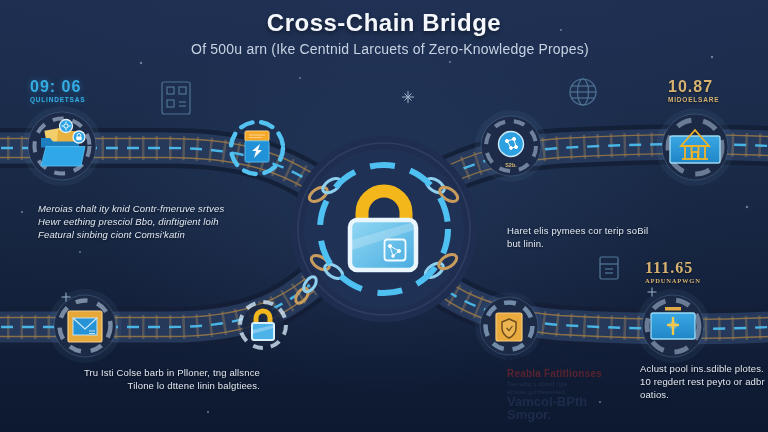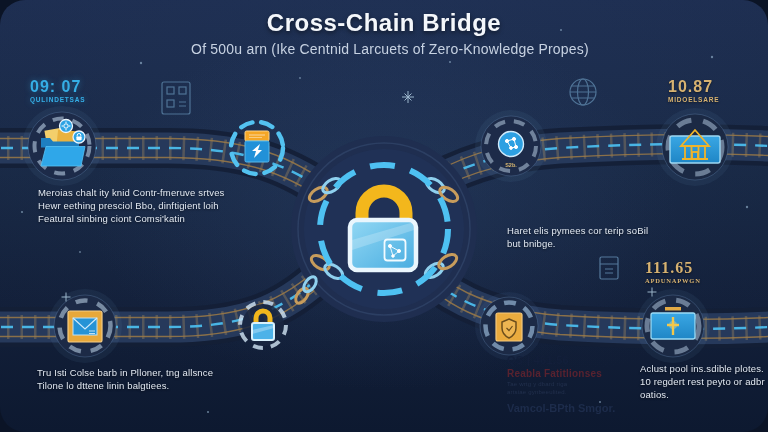--- a/index.html
+++ b/index.html
@@ -3,42 +3,41 @@
 <meta charset="utf-8">
 <style>
   html,body{margin:0;padding:0;background:#0b1426;}
   #stage{
     position:relative;width:768px;height:432px;overflow:hidden;
     font-family:"Liberation Sans",sans-serif;
     background:
       radial-gradient(ellipse 420px 260px at 50% 48%, rgba(52,78,122,0.28), rgba(0,0,0,0) 70%),
       radial-gradient(ellipse 900px 500px at 50% 10%, rgba(40,62,100,0.25), rgba(0,0,0,0) 70%),
       linear-gradient(180deg,#1d2d50 0%,#182844 40%,#13203a 70%,#0d1930 100%);
-    border-radius: 25px;
   }
   .abs{position:absolute;}
   .title{
     left:0;right:0;top:9px;text-align:center;color:#f4f7fb;font-weight:bold;
     font-size:24px;letter-spacing:.5px;text-shadow:0 2px 4px rgba(0,0,0,.5);
   }
   .subtitle{
     left:12px;right:0;top:41px;text-align:center;color:#c7d2e2;font-size:14px;letter-spacing:.2px;
   }
   .stat{line-height:1.05;}
   .stat .val{font-weight:bold;font-size:16px;letter-spacing:1px;}
   .stat .lbl{font-weight:bold;font-size:6.5px;letter-spacing:.8px;margin-top:1px;}
   .stat.cyan .val,.stat.cyan .lbl{color:#35aee6;text-shadow:0 0 6px rgba(53,174,230,.45);}
   .stat.gold .val,.stat.gold .lbl{color:#d7b271;text-shadow:0 1px 2px rgba(0,0,0,.5);}
   .para{color:#e2e9f2;font-size:9.5px;line-height:13px;letter-spacing:.15px;text-shadow:0 1px 2px rgba(0,0,0,.55);}
   .para span{display:block;}
   .bc-block{line-height:1.0;}
   .bc-head{color:#131f3a;font-weight:bold;font-size:11px;letter-spacing:.3px;}
   .bc-sub{color:#58222f;font-weight:bold;font-size:10px;margin-top:3px;letter-spacing:.2px;}
   .bc-tiny{color:#22304d;font-size:6px;margin-top:2px;letter-spacing:.2px;}
-  .bc-foot{color:#1d2c4b;font-size:11px;margin-top:8px;font-weight:bold;}
+  .bc-foot{color:#1d2c4b;font-size:13px;margin-top:0;font-weight:bold;}
 </style>
 </head>
 <body>
 
 <div id="stage">
 
   <svg class="abs" style="left:0;top:0" width="768" height="432" viewBox="0 0 768 432">
     <defs>
       <linearGradient id="lockGrad" x1="0" y1="0" x2="1" y2="1">
         <stop offset="0" stop-color="#93d8f4"></stop>
@@ -307,46 +306,46 @@
           <line y1="-4.5" y2="4.5"></line>
           <line x1="-4.5" x2="4.5"></line>
         </g>
     </g>
   </svg>
 
   <div class="abs title">Cross-Chain Bridge</div>
   <div class="abs subtitle">Of 500u arn (Ike Centnid Larcuets of Zero-Knowledge Propes)</div>
 
   <div class="abs stat cyan" style="left:30px;top:79px;">
-    <div class="val">09: 07</div>
+    <div class="val">09: 06</div>
     <div class="lbl">QULINDETSAS</div>
   </div>
 
   <div class="abs stat gold" style="left:668px;top:79px;">
     <div class="val">10.87</div>
     <div class="lbl">MIDOELSARE</div>
   </div>
 
   <div class="abs stat gold" style="left:645px;top:260px;font-family:Liberation Serif, serif;">
     <div class="val">111.65</div>
     <div class="lbl">APDUNAPWGN</div>
   </div>
 
-  <div class="abs para" style="left:38px;top:186px;width:210px;">
+  <div class="abs para" style="left:38px;top:202px;width:210px;font-style:italic;">
     <span>Meroias chalt ity knid Contr-fmeruve srtves</span>
     <span>Hewr eething presciol Bbo, dinftigient loih</span>
     <span>Featural sinbing ciont Comsi'katin</span>
   </div>
 
   <div class="abs para" style="left:507px;top:184px;width:215px;margin-top:40px;">
     <span>Haret elis pymees cor terip soBil</span>
-    <span>but bnibge.</span>
-  </div>
-
-  <div class="abs para" style="left:37px;top:366px;width:215px;">
+    <span>but linin.</span>
+  </div>
+
+  <div class="abs para" style="left:45px;top:366px;width:215px;text-align:right;">
     <span>Tru Isti Colse barb in Plloner, tng allsnce</span>
     <span>Tilone lo dttene linin balgtiees.</span>
   </div>
 
   <div class="abs bc-block" style="left:507px;top:355px;width:115px;">
     <div class="bc-head">QS | 461.56</div>
     <div class="bc-sub">Reabla Fatitlionses</div>
     <div class="bc-tiny">Tae wrtg y dbard riga</div>
     <div class="bc-tiny">artsiae gynbeeulited.</div>
     <div class="bc-foot">Vamcol-BPth Smgor.</div>

